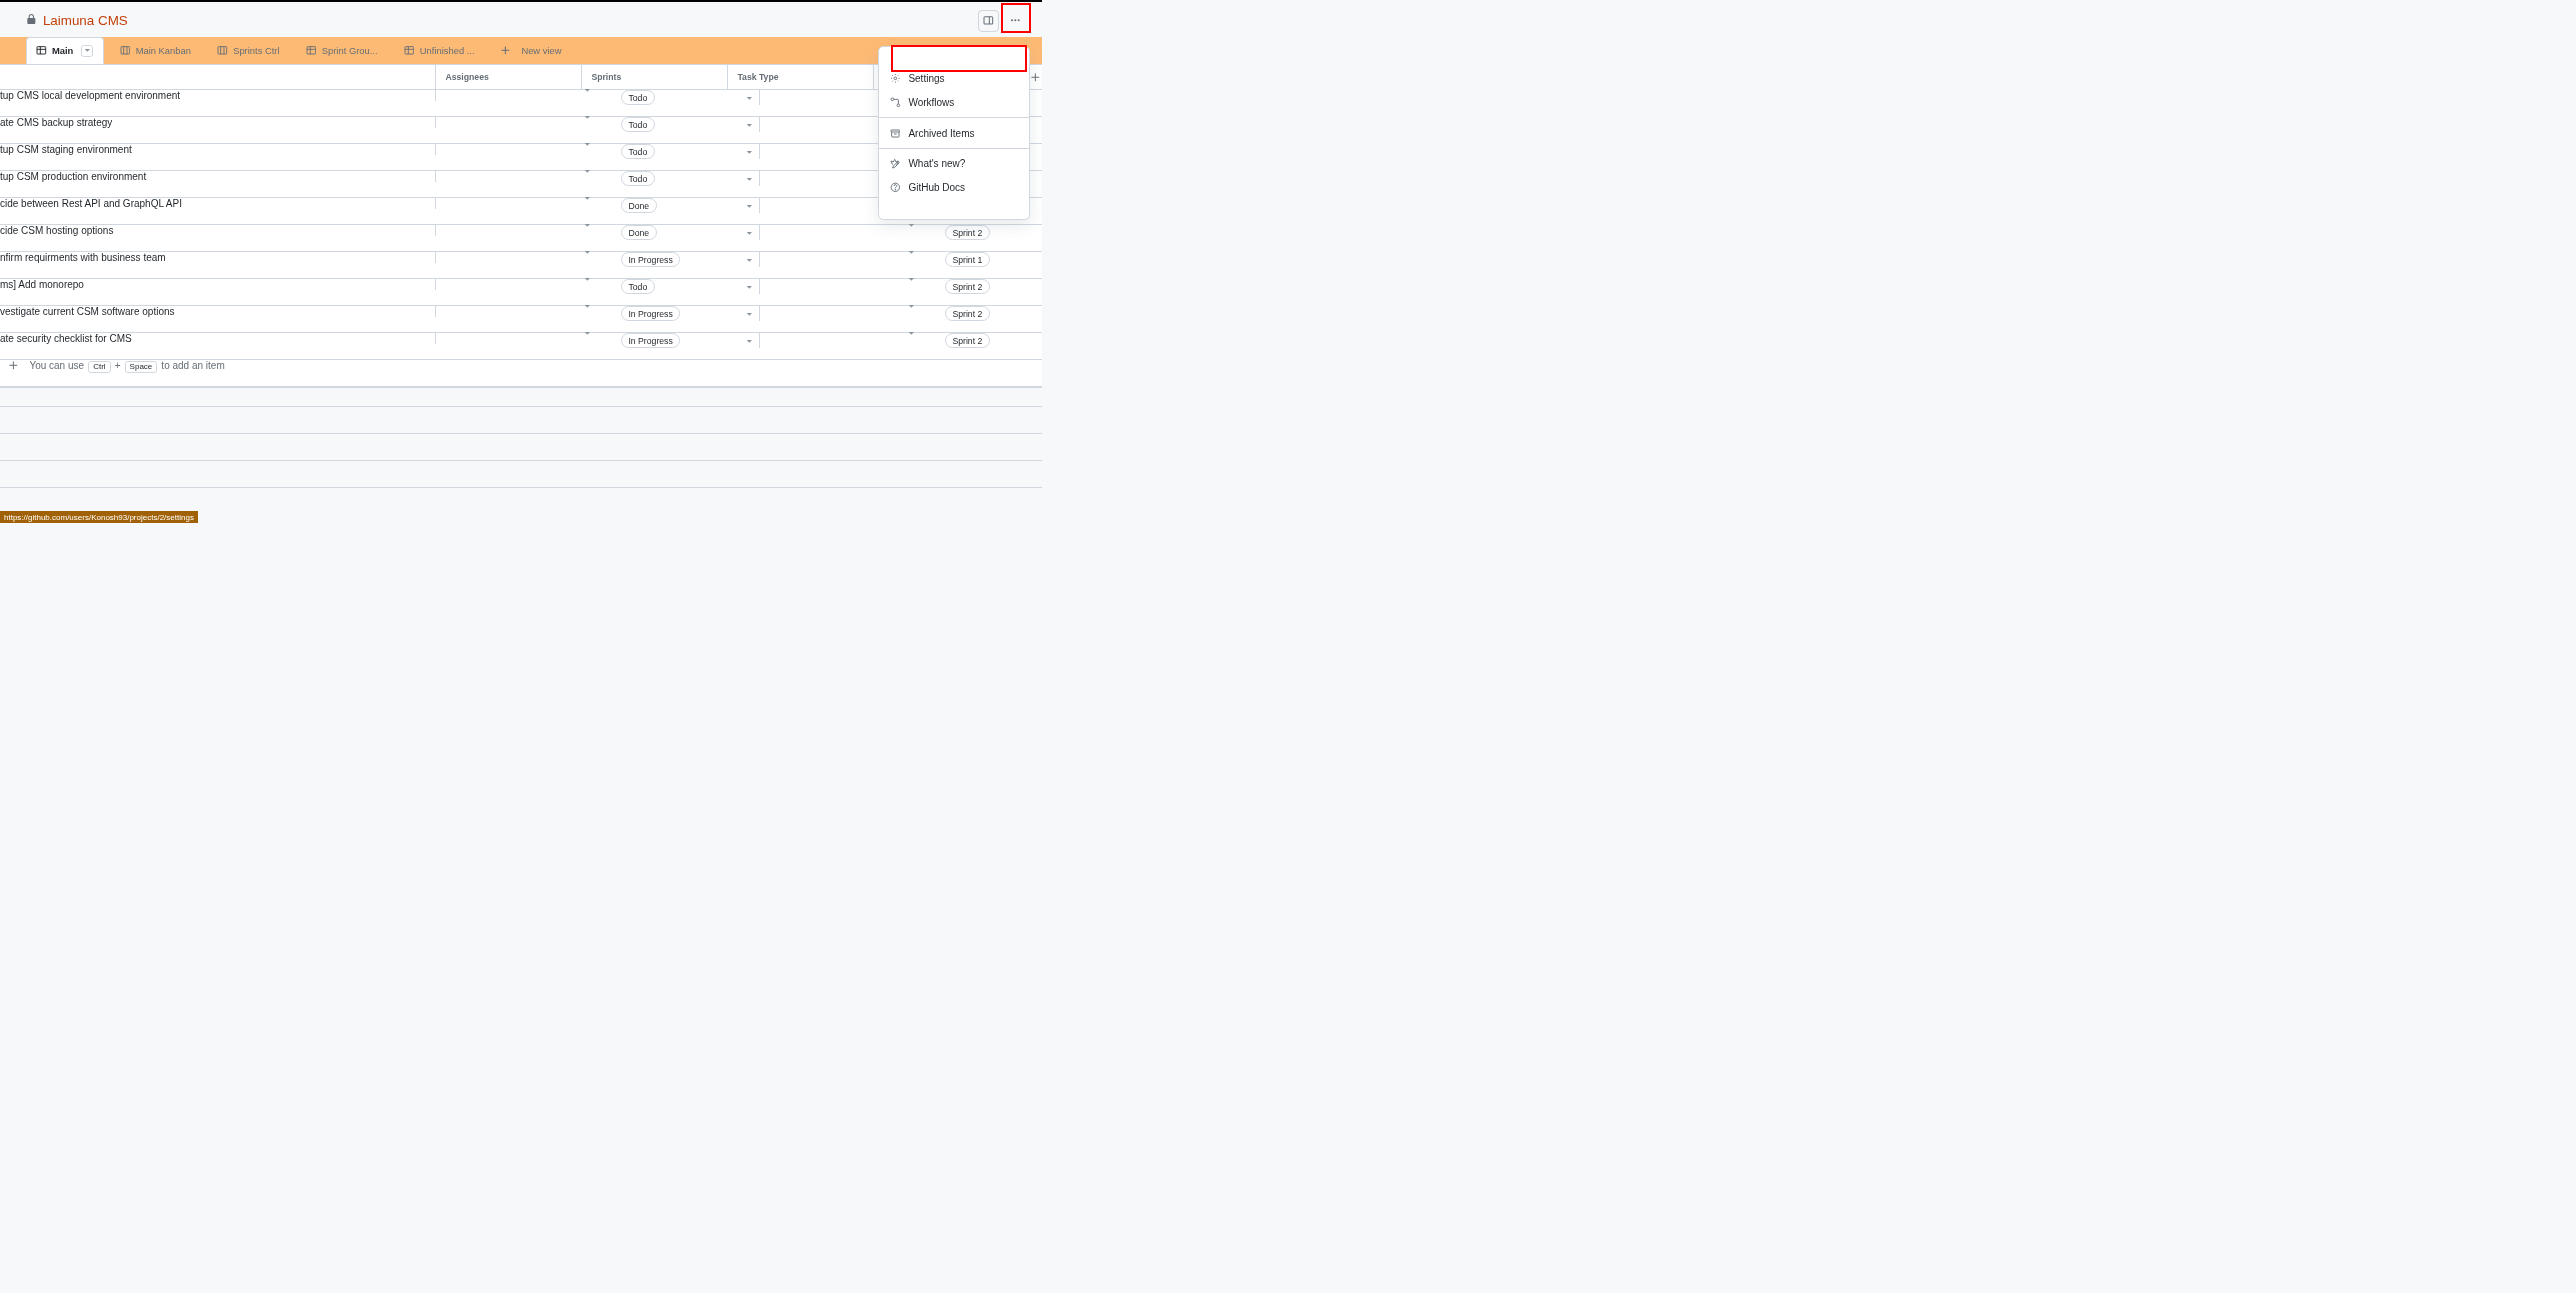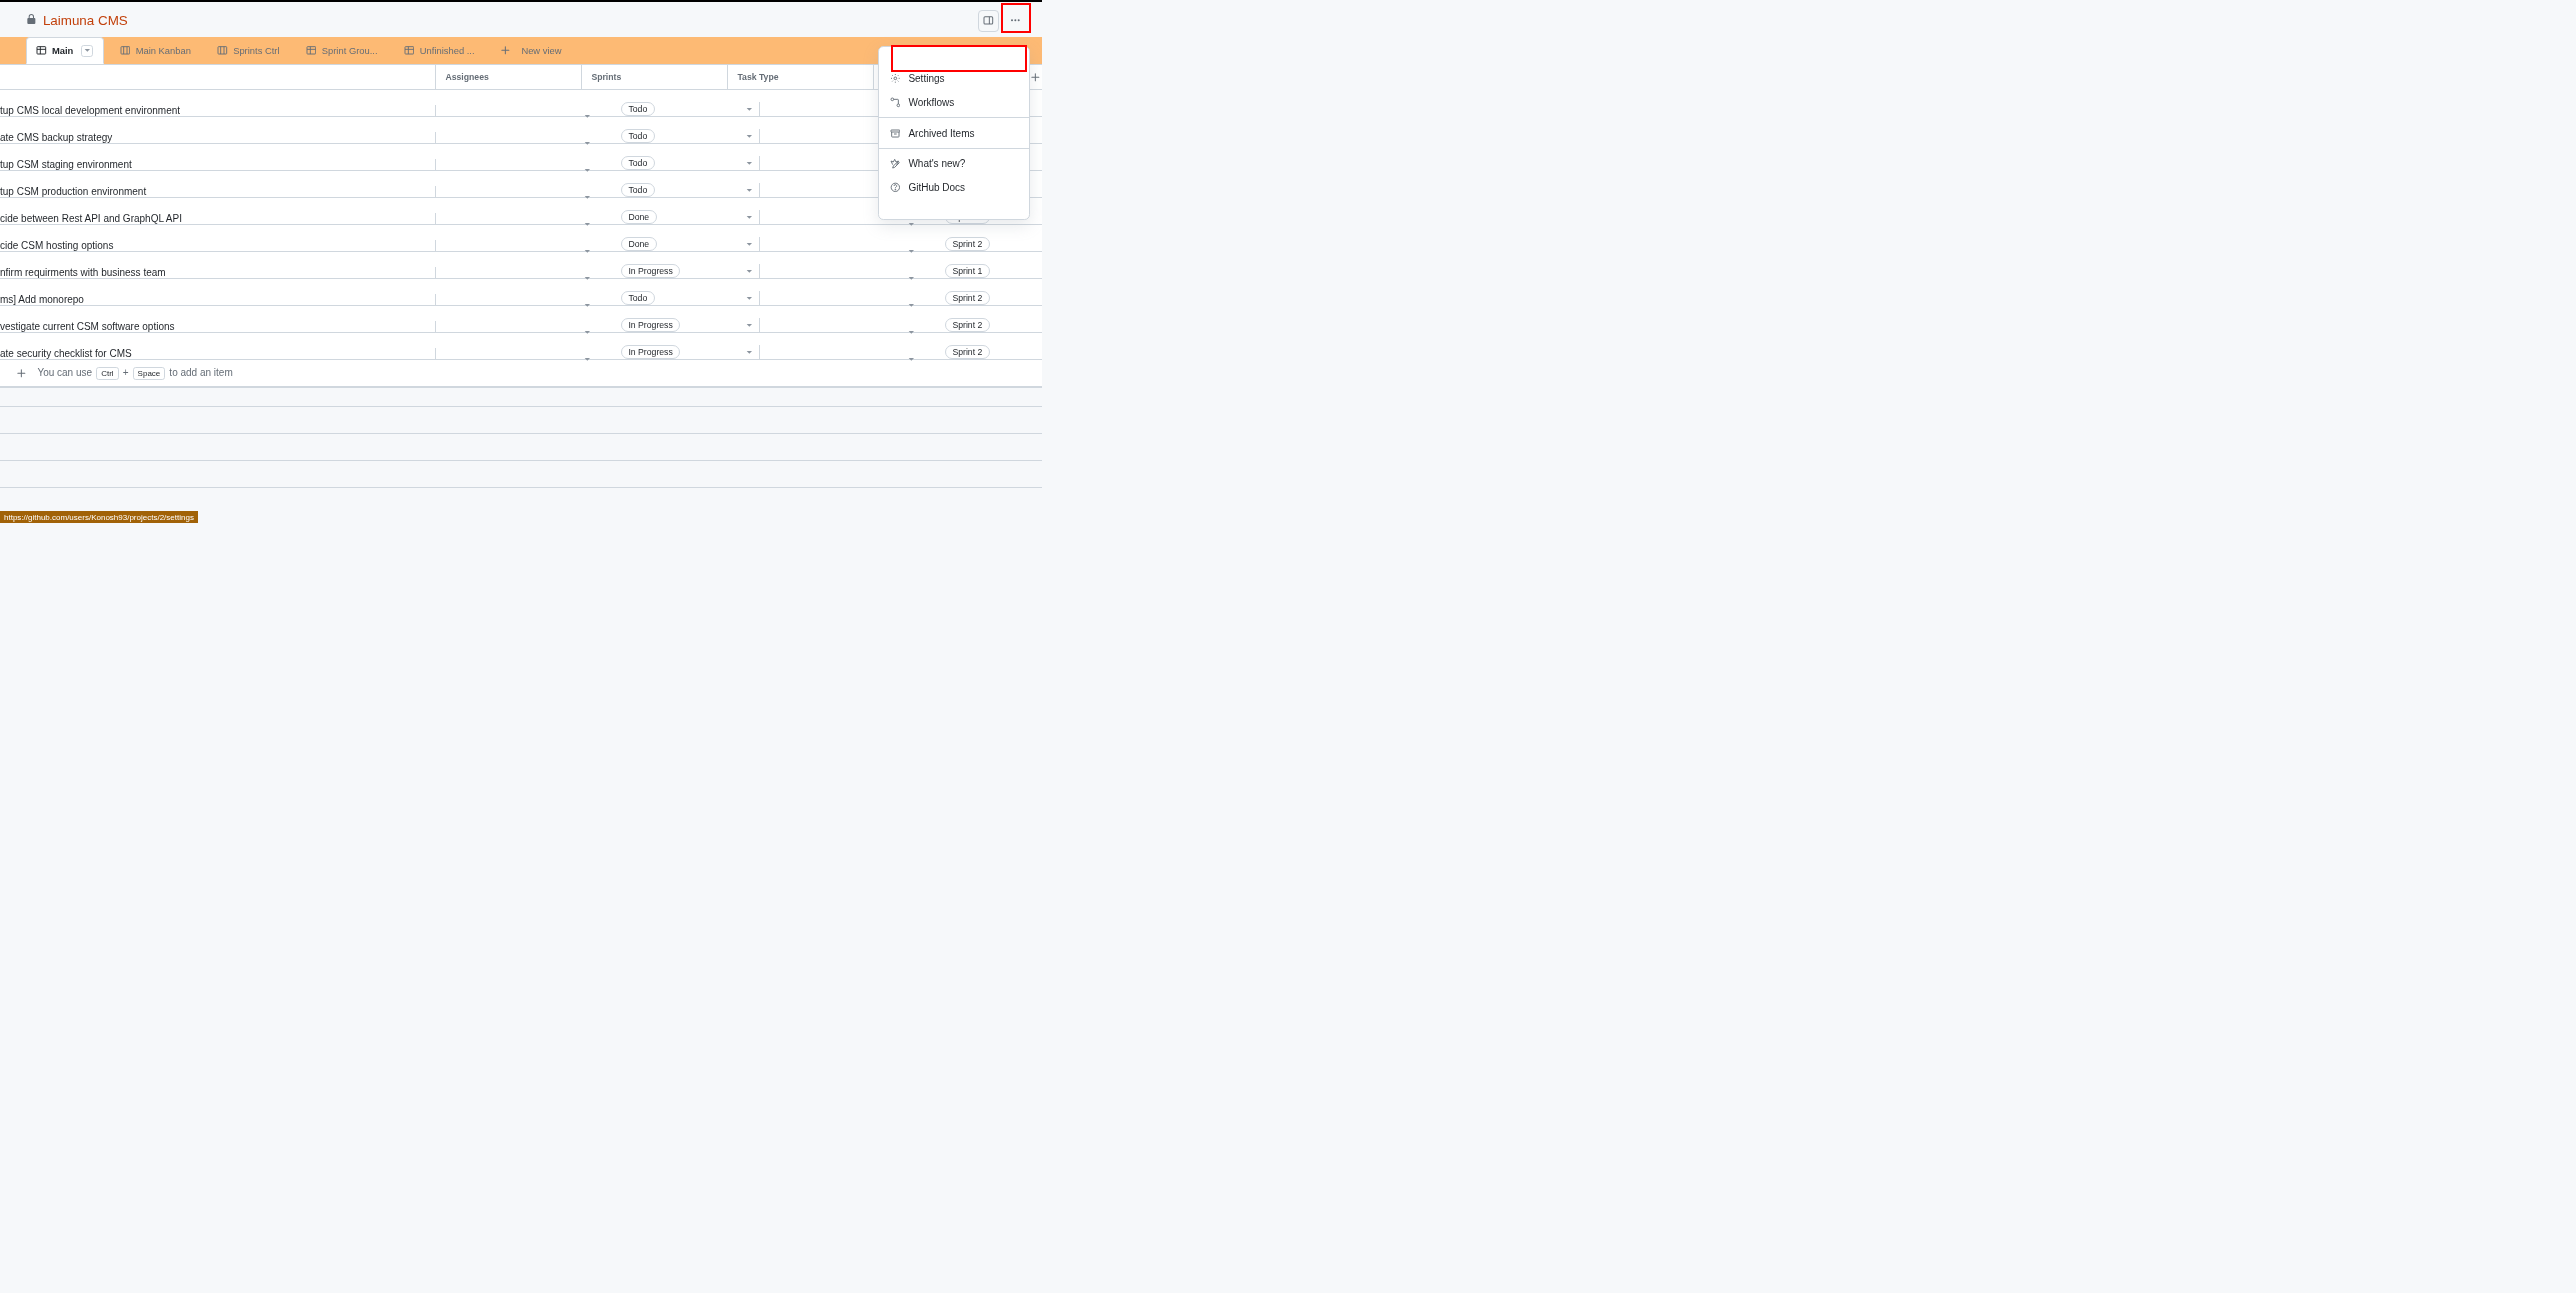--- a/index.html
+++ b/index.html
@@ -88,21 +88,21 @@
   .col-assignees { flex: 0 0 146px; }
   .col-status { flex: 0 0 146px; }
   .col-tasktype { flex: 0 0 146px; }
   .col-sprint { flex: 0 0 147px; }
   .col-add { flex: 0 0 22px; display:flex; align-items:center; justify-content:center; }
 
   .trow {
     display: flex;
     border-bottom: 0.7px solid #d0d7de;
     height: 27px;
-    align-items: flex-end;
+    align-items: flex-start;
     gap: 16px;
   }
   .td {
     border-right: 0.7px solid #d0d7de;
     display: flex; align-items: center;
     padding: 0 6.7px;
     position: relative;
   }
   .td.title-cell { padding-left: 0; color: #1f2328; font-size: 10px; overflow:hidden; white-space:nowrap; }
   .td .caret-down {
@@ -112,23 +112,23 @@
     display: inline-flex; align-items: center;
     padding: 1.3px 6.7px;
     border-radius: 670px;
     border: 0.7px solid #d0d7de;
     background: #fff;
     font-size: 8.7px;
     color: #1f2328;
   }
 
   .add-row {
-    display: flex; align-items: center;
+    display: flex; 
     height: 27px;
-    padding-left: 16px;
+    padding-left: 8px;
     gap: 10.7px;
     color: #656d76;
     background: #fff;
     border-bottom: 0.7px solid #d0d7de;
     font-size: 10px;
   }
   .kbd {
     display: inline-block;
     border: 0.7px solid #d0d7de;
     border-radius: 2.7px;

